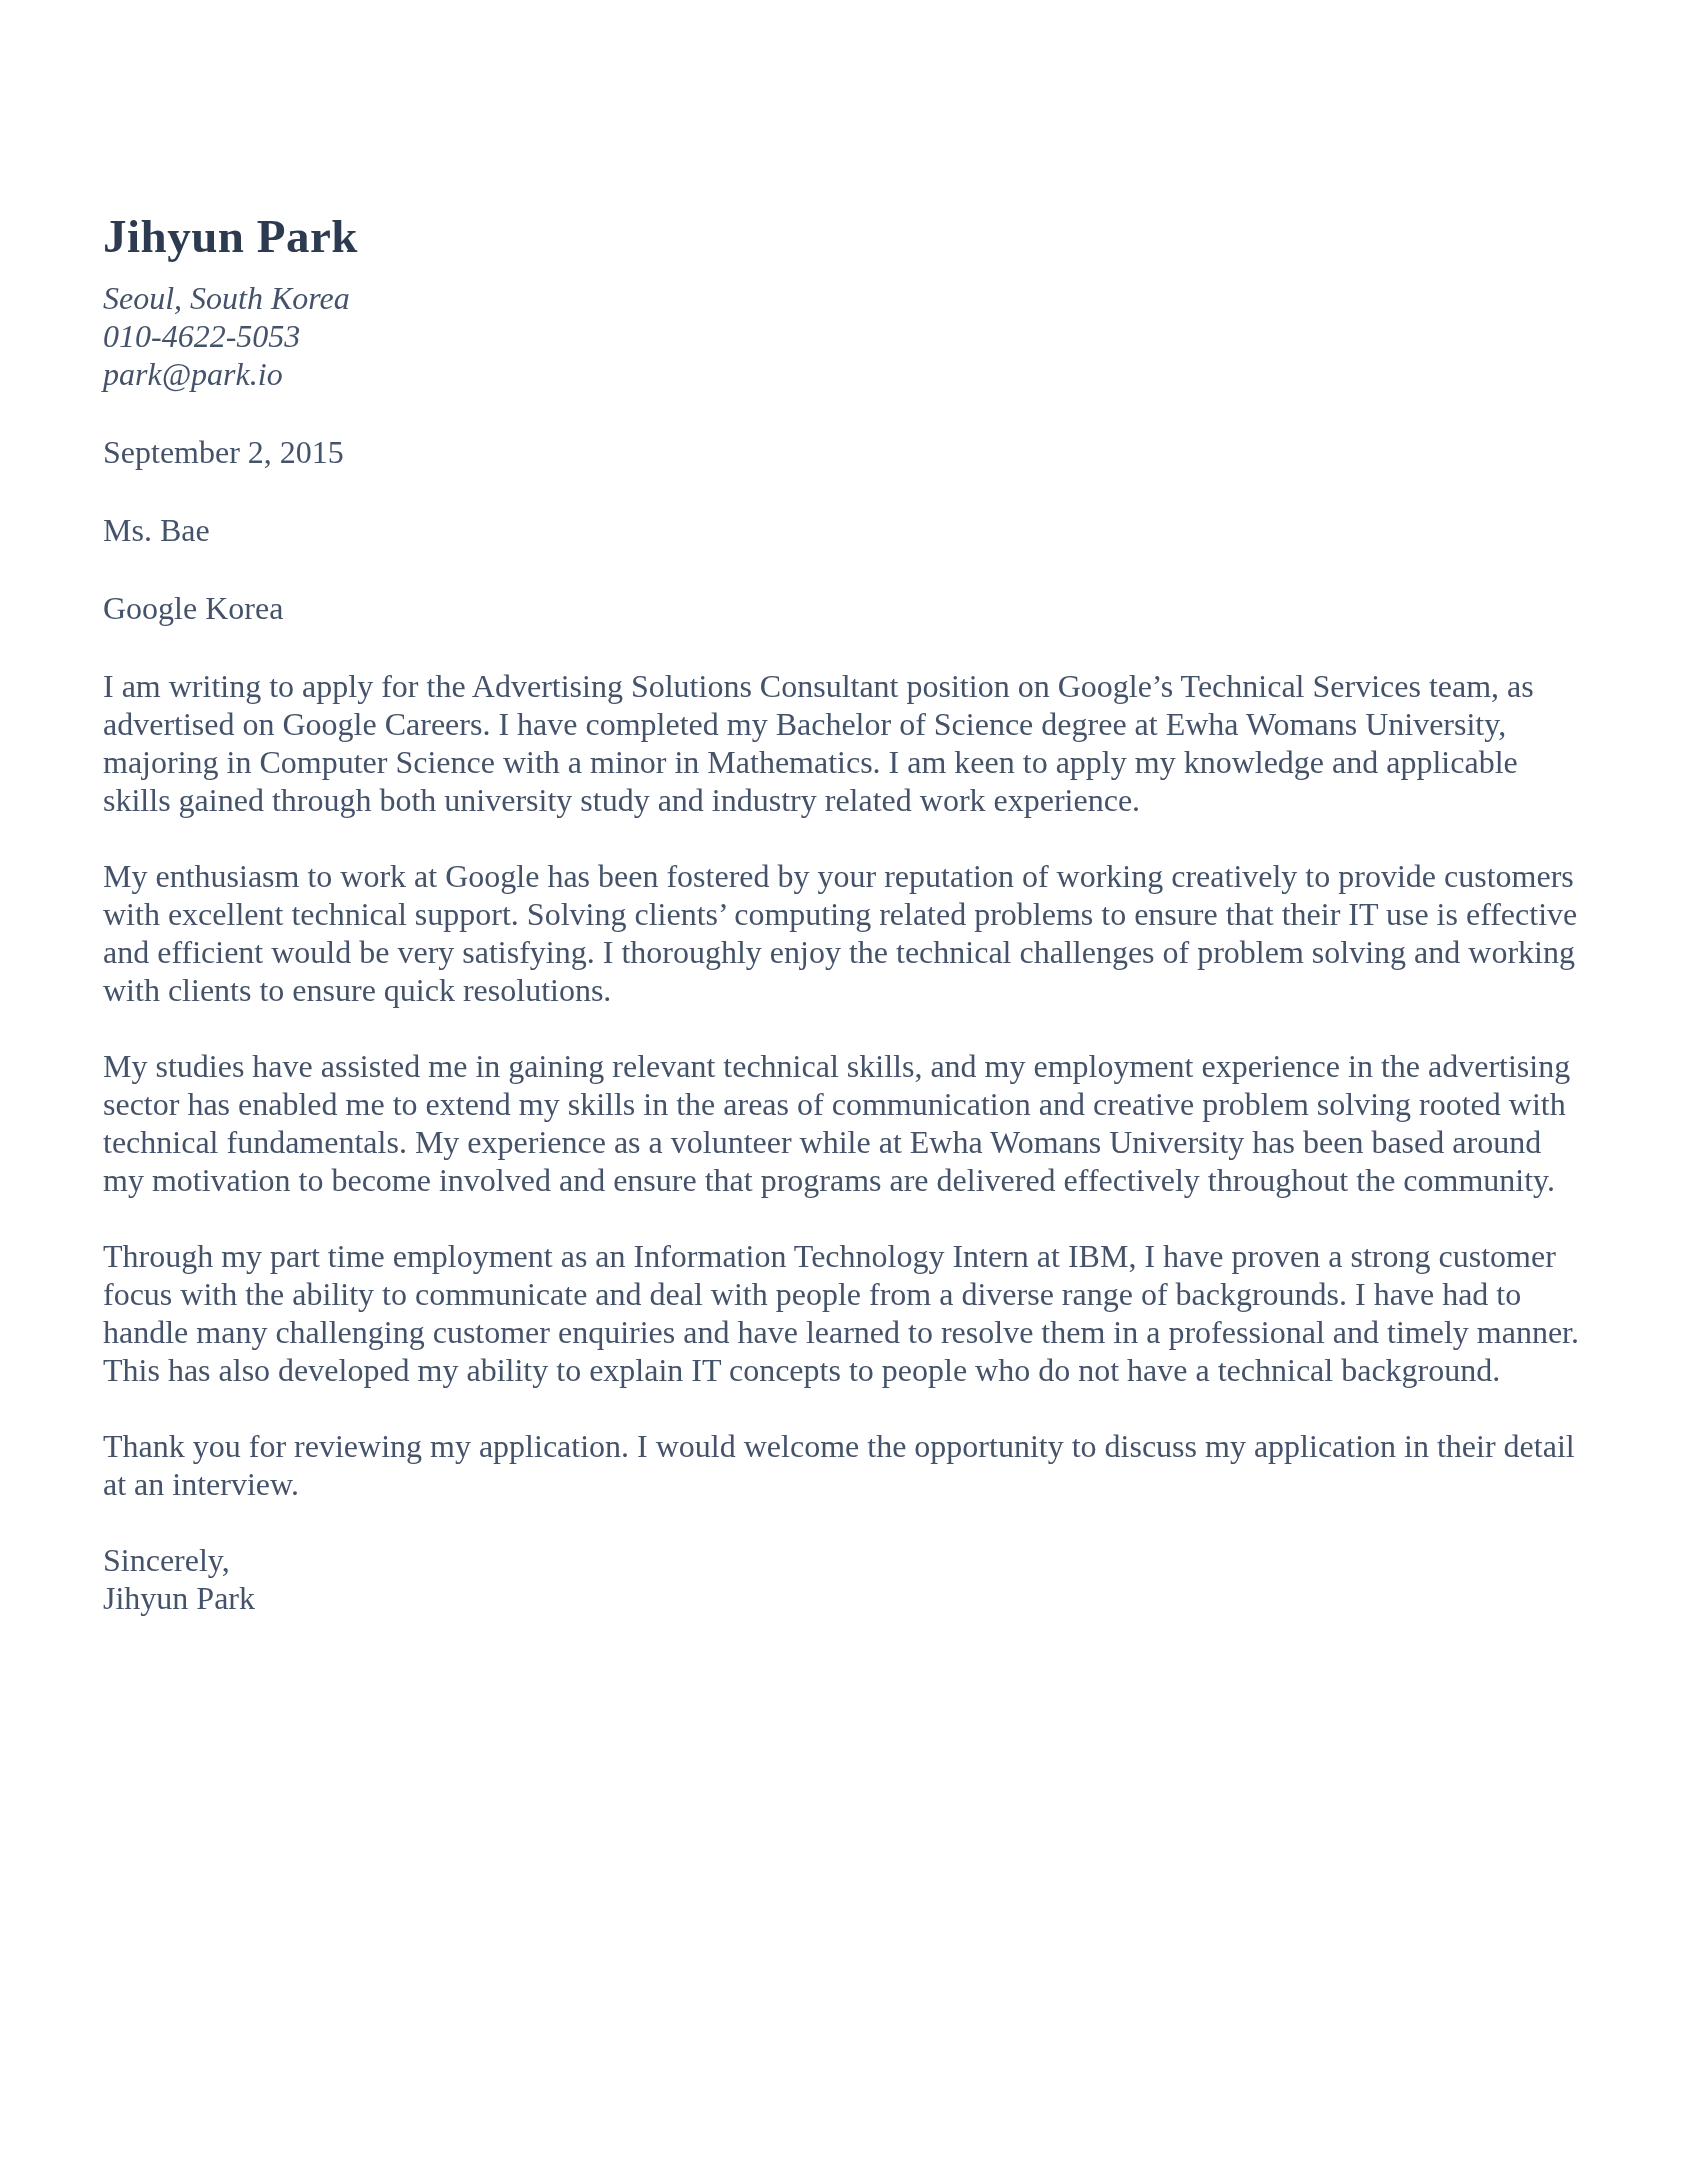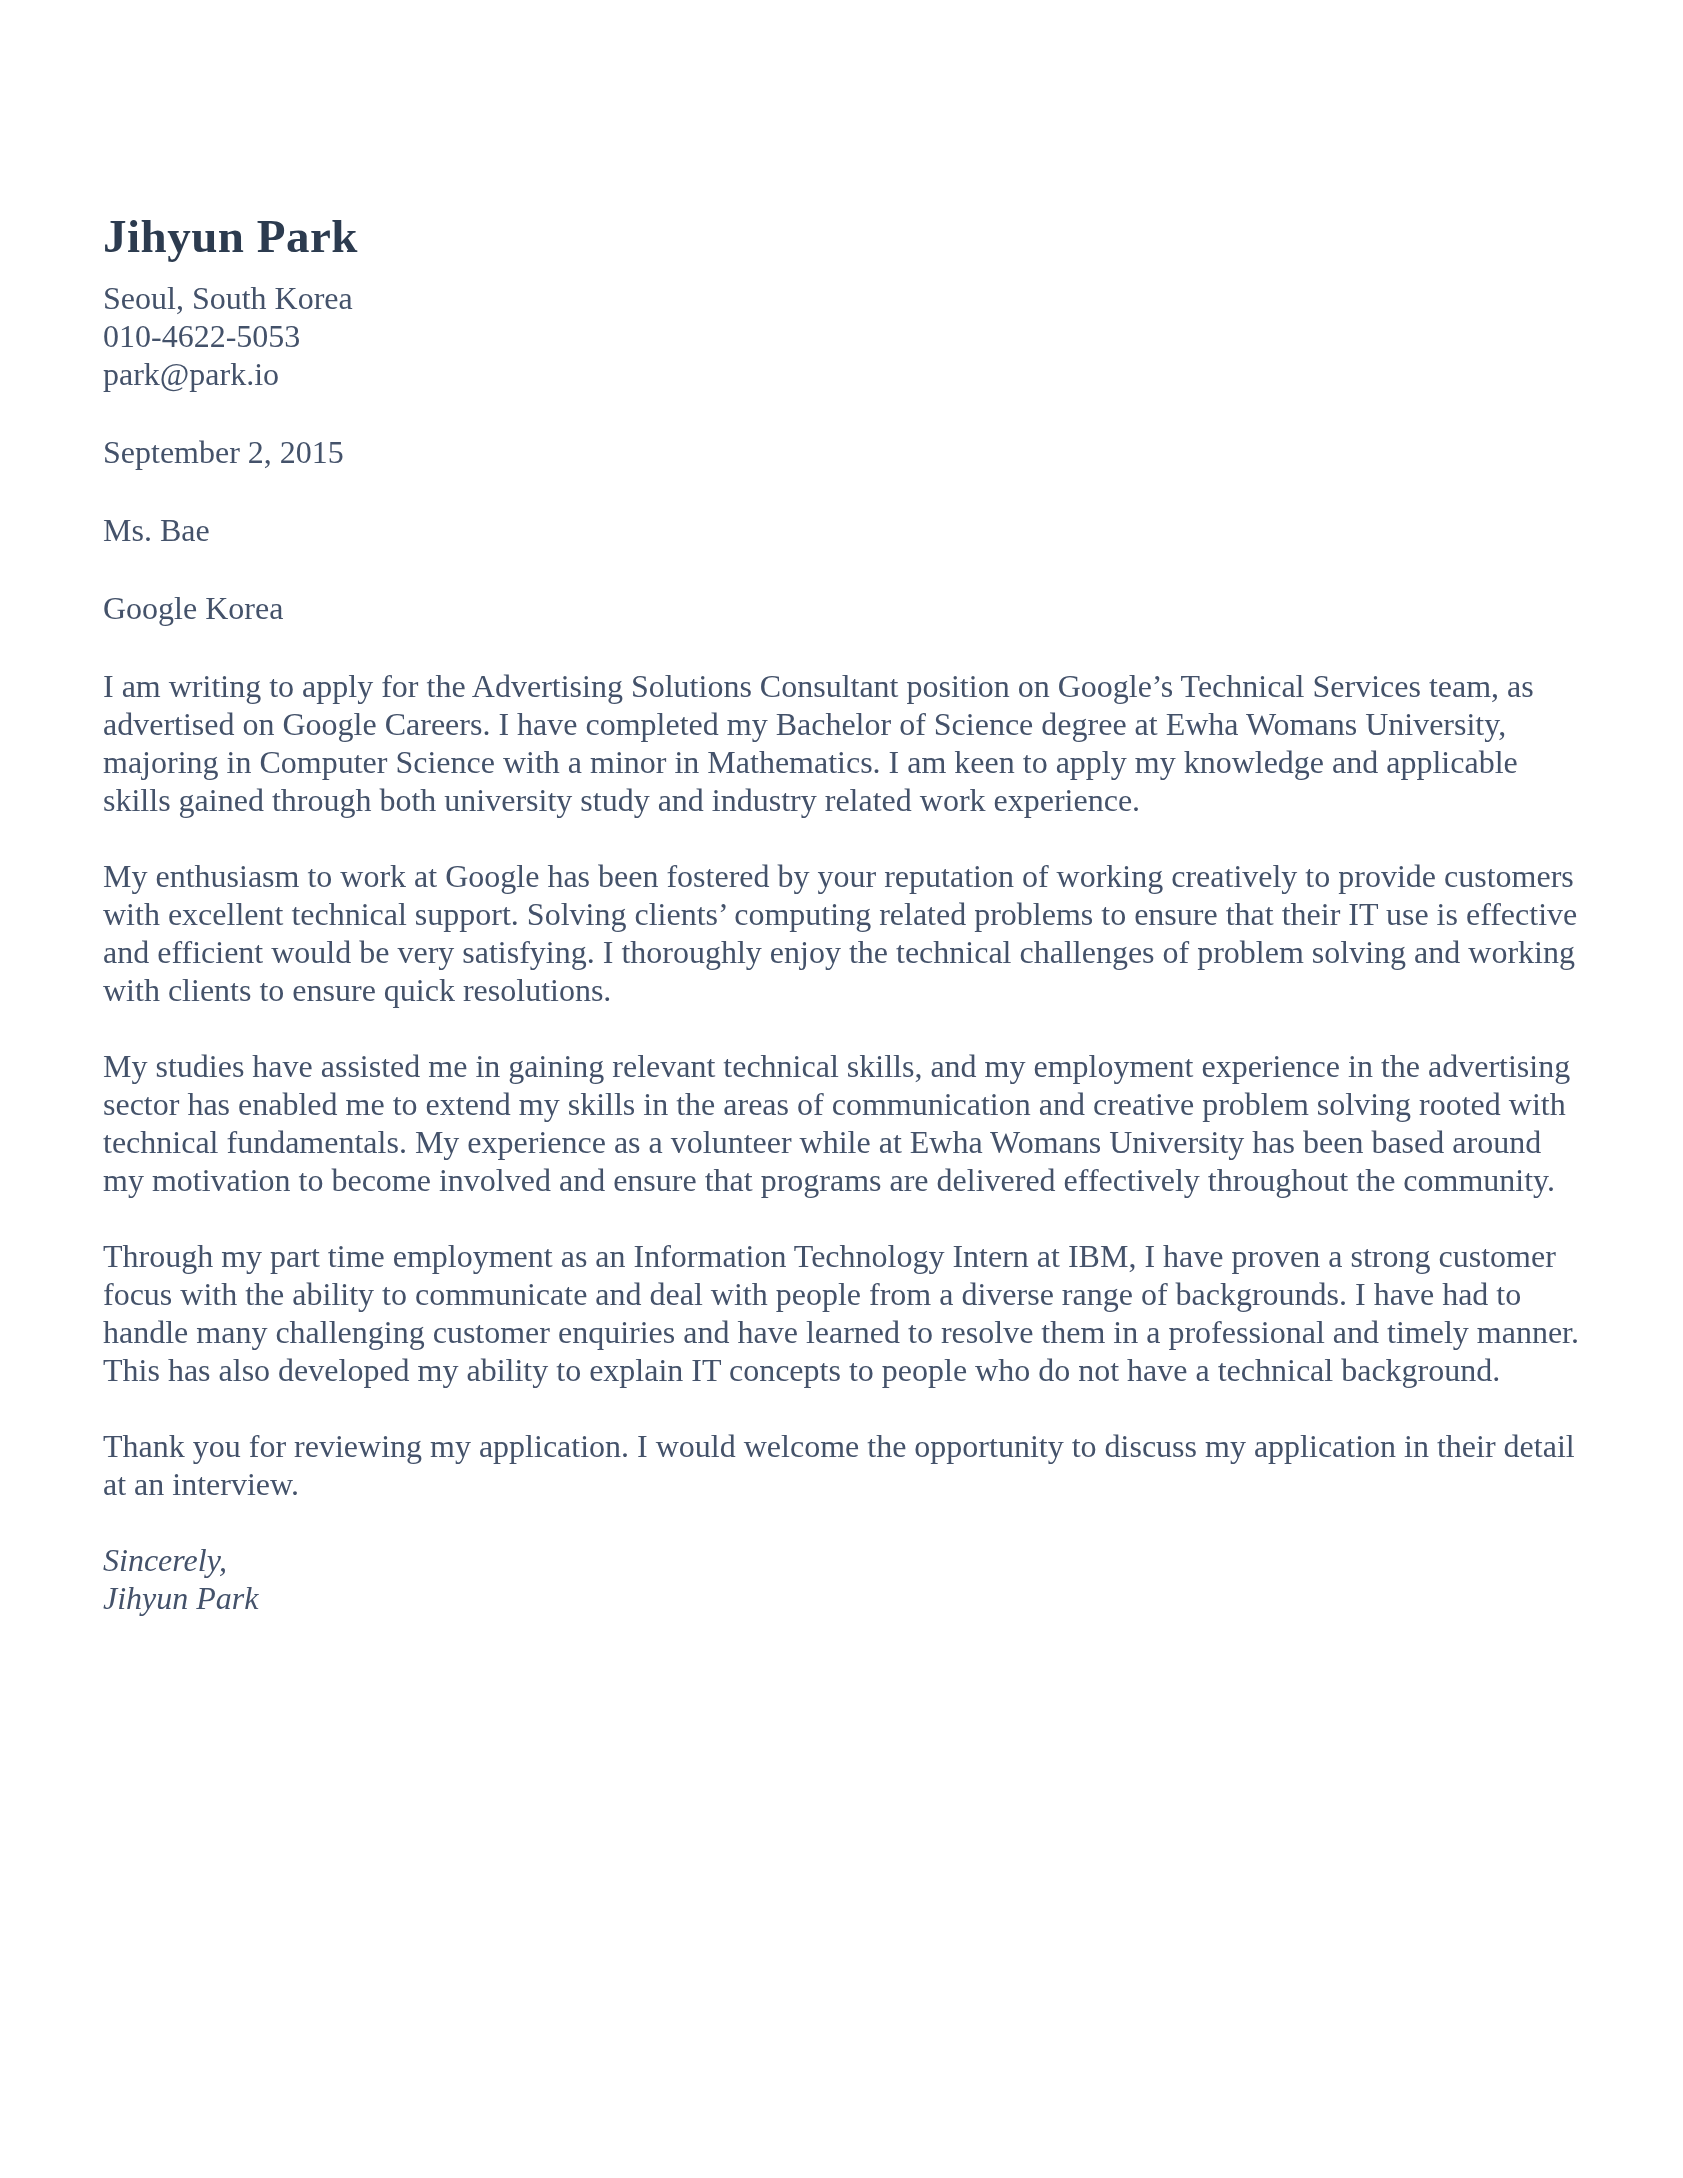--- a/index.html
+++ b/index.html
@@ -25,31 +25,31 @@
     line-height: 53px;
     font-weight: bold;
     color: var(--heading-color, #2c3b4f);
     letter-spacing: 0.5px;
   }
   .contact-block {
     margin: 0 0 40px 0;
   }
   .contact-block > div {
     margin: 0;
+    font-style: italic;
   }
   .block {
     margin: 0 0 40px 0;
   }
   .para {
     margin: 0 0 38px 0;
     max-width: 1485px;
   }
   .closing-block {
     margin: 0;
-    font-style: italic;
   }
 </style>
 </head>
 <body>
 
 <div class="page">
 
   <h1 class="sender-name">Jihyun Park</h1>
 
   <div class="contact-block">

